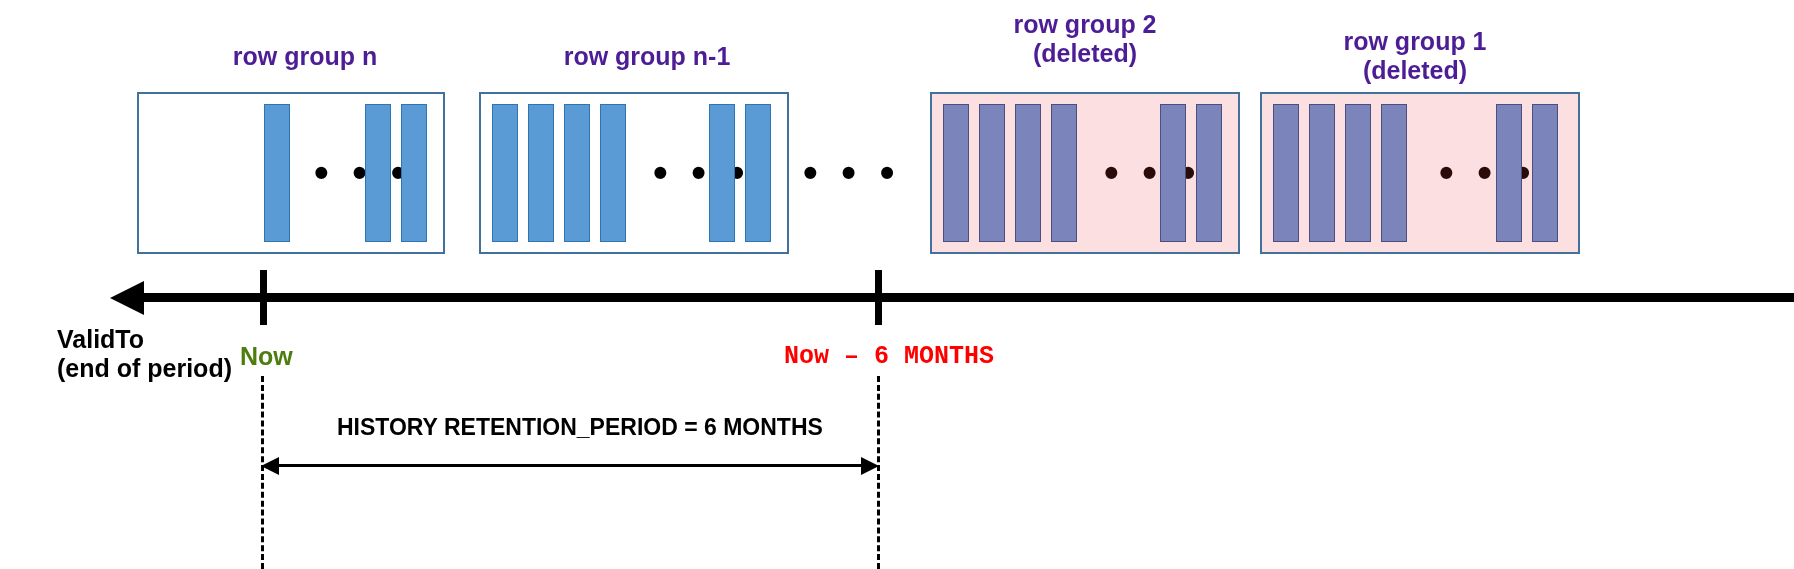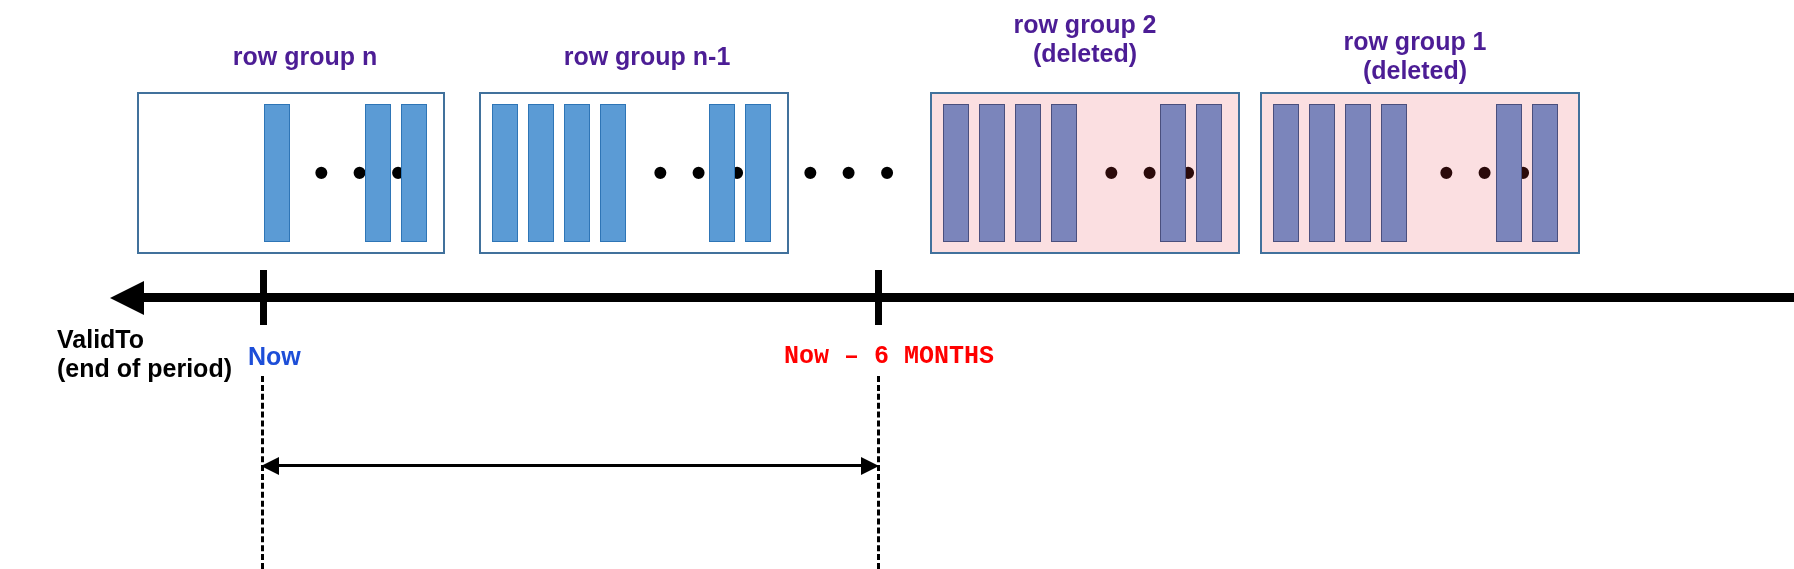--- a/index.html
+++ b/index.html
@@ -81,22 +81,21 @@
     font-weight:bold;
     font-size:25px;
     line-height:1.15;
     white-space:pre-line;
     color:#000000;
   }
   .now-label{
     position:absolute;
     font-weight:bold;
     font-size:25px;
-    color:#1d4ed8;
-    margin-left:8px;
+    color:#4d7c0f;
   }
   .cut-label{
     position:absolute;
     font-weight:bold;
     font-size:25px;
     color:#ff0000;
     white-space:nowrap;
   }
 
   .vdash{
@@ -211,18 +210,19 @@
   <div class="axis-label" style="left:57px;top:325px;width:240px;">ValidTo
 (end of period)</div>
 
   <div class="now-label" style="left:240px;top:342px;">Now</div>
 
   <div class="cut-label" style="left:784px;top:342px;font-family:Liberation Mono, monospace;">Now – 6 MONTHS</div>
 
   <div class="vdash" style="left:261px;top:376px;height:193px;"></div>
   <div class="vdash" style="left:877px;top:376px;height:193px;"></div>
 
+  <div class="retention-label" style="left:337px;top:414px;">HISTORY RETENTION_PERIOD =  6 MONTHS</div>
 
   <div class="arrow-left" style="left:261px;top:457px;"></div>
   <div class="measure-line" style="left:272px;top:464px;width:596px;"></div>
   <div class="arrow-right" style="left:861px;top:457px;"></div>
 
 </div>
 
 </body></html>

